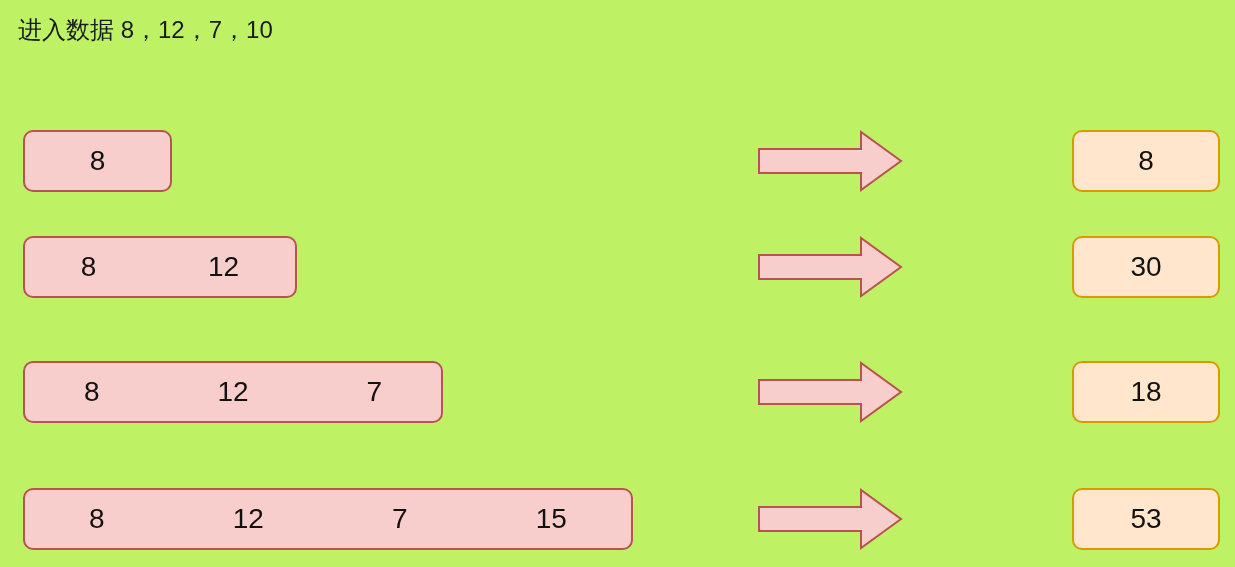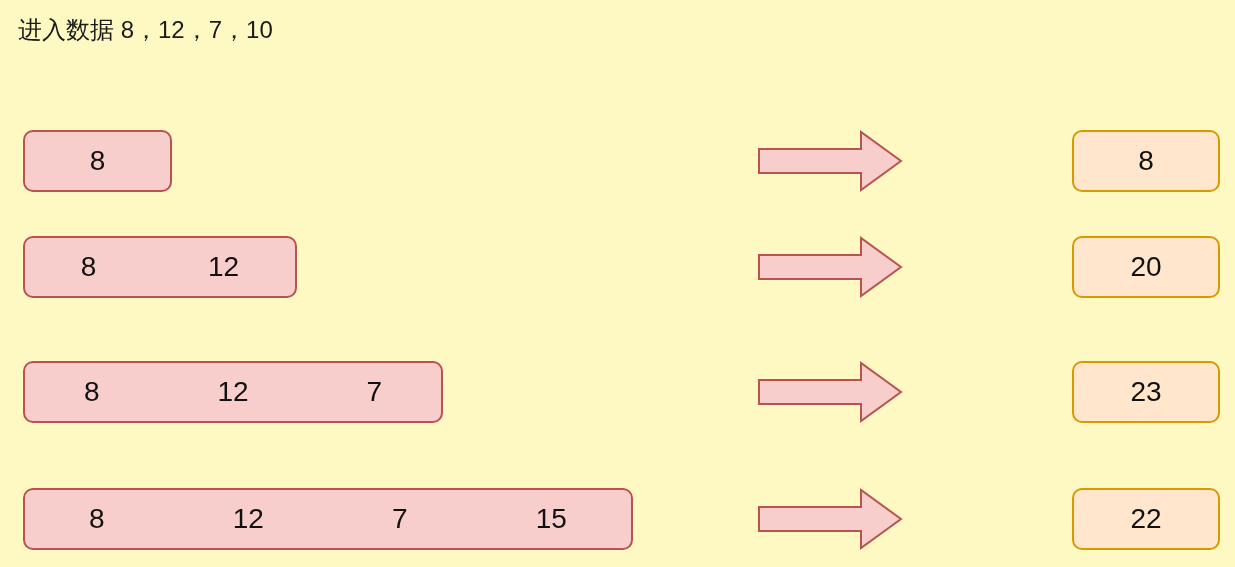--- a/index.html
+++ b/index.html
@@ -5,21 +5,21 @@
   html, body {
     margin: 0;
     padding: 0;
     background: #ffffff;
     font-family: "Liberation Sans", "DejaVu Sans", sans-serif;
   }
   .canvas {
     position: relative;
     width: 1235px;
     height: 567px;
-    background: #fef9c3;
+    background: #bef264;
     overflow: hidden;
   }
   .title {
     position: absolute;
     left: 18px;
     top: 14px;
     font-size: 24px;
     color: #1a1a1a;
     white-space: pre;
   }
@@ -109,46 +109,46 @@
 
   <div class="row r1">
     <div class="input-box">
       <span class="num">8</span>
       <span class="num">12</span>
     </div>
     <svg class="arrow" viewBox="0 0 145 62" aria-hidden="true">
       <polygon class="arrow-shape" points="1,19 103,19 103,2 143,31 103,60 103,43 1,43"></polygon>
     </svg>
     <div class="sum-box">
-      <span class="num">20</span>
+      <span class="num">30</span>
     </div>
   </div>
 
   <div class="row r2">
     <div class="input-box">
       <span class="num">8</span>
       <span class="num">12</span>
       <span class="num">7</span>
     </div>
     <svg class="arrow" viewBox="0 0 145 62" aria-hidden="true">
       <polygon class="arrow-shape" points="1,19 103,19 103,2 143,31 103,60 103,43 1,43"></polygon>
     </svg>
     <div class="sum-box">
-      <span class="num">23</span>
+      <span class="num">18</span>
     </div>
   </div>
 
   <div class="row r3">
     <div class="input-box">
       <span class="num">8</span>
       <span class="num">12</span>
       <span class="num">7</span>
       <span class="num">15</span>
     </div>
     <svg class="arrow" viewBox="0 0 145 62" aria-hidden="true">
       <polygon class="arrow-shape" points="1,19 103,19 103,2 143,31 103,60 103,43 1,43"></polygon>
     </svg>
     <div class="sum-box">
-      <span class="num">22</span>
+      <span class="num">53</span>
     </div>
   </div>
 
 </div>
 
 </body></html>

